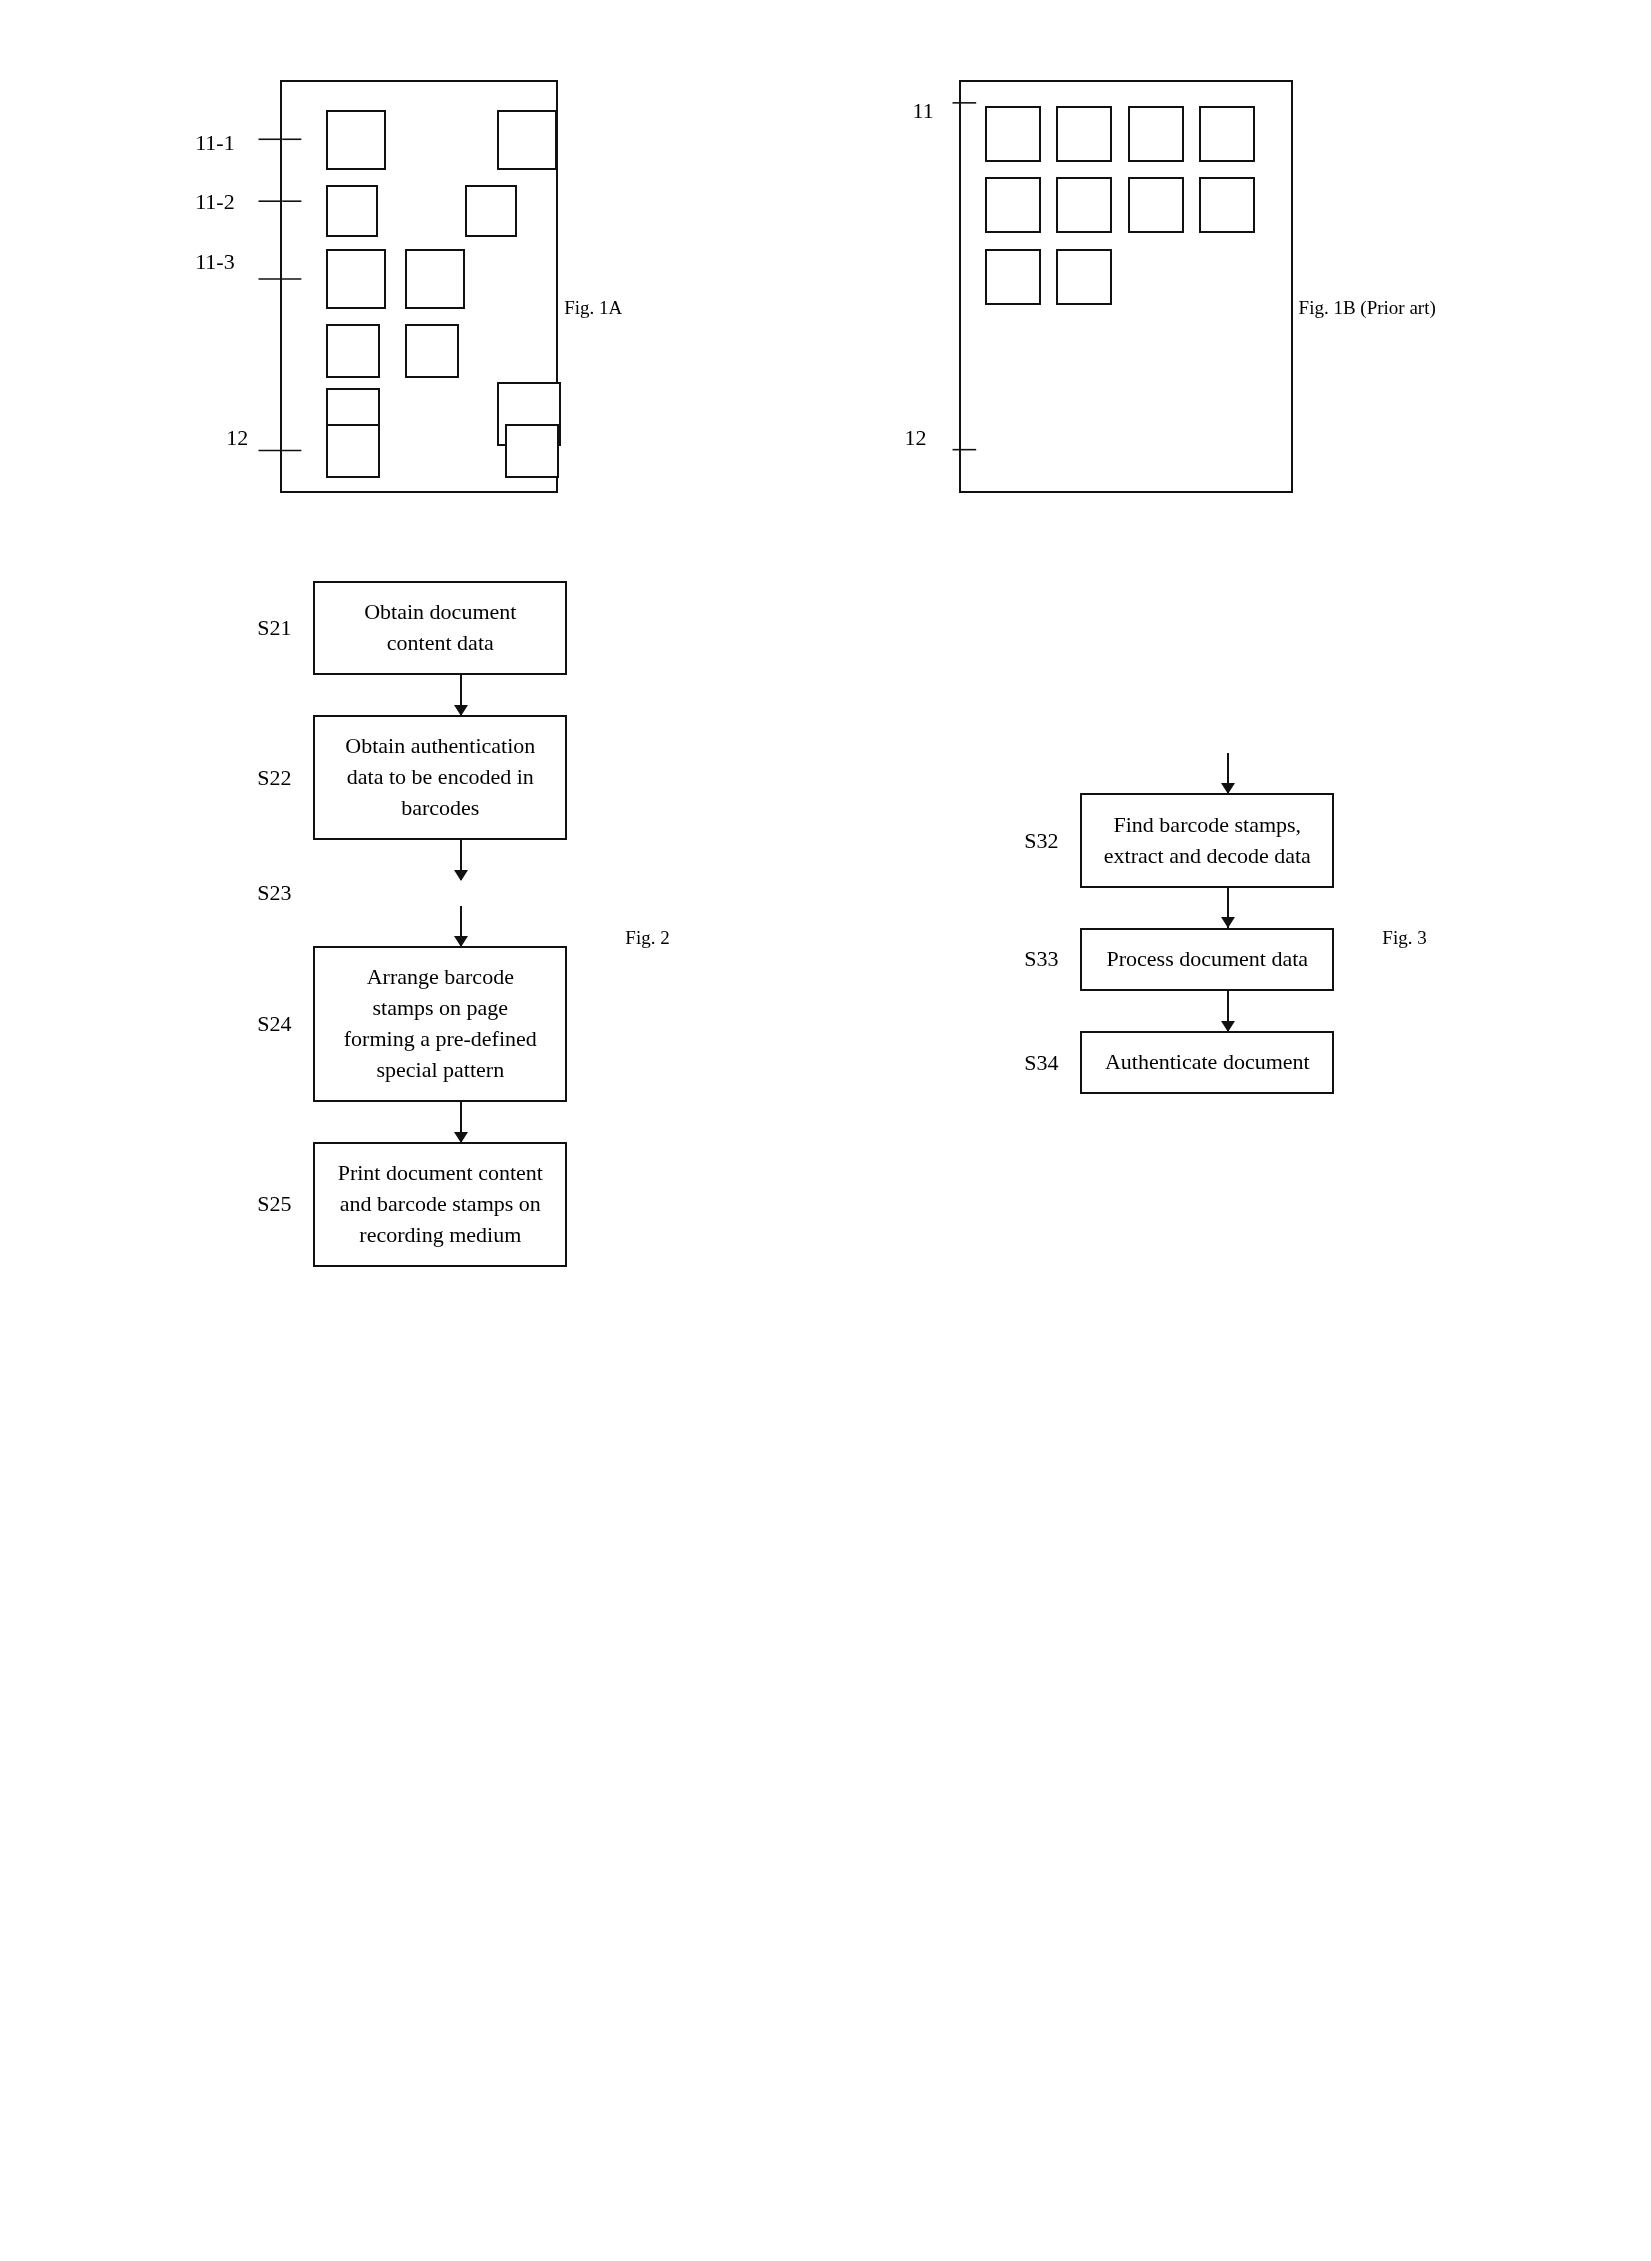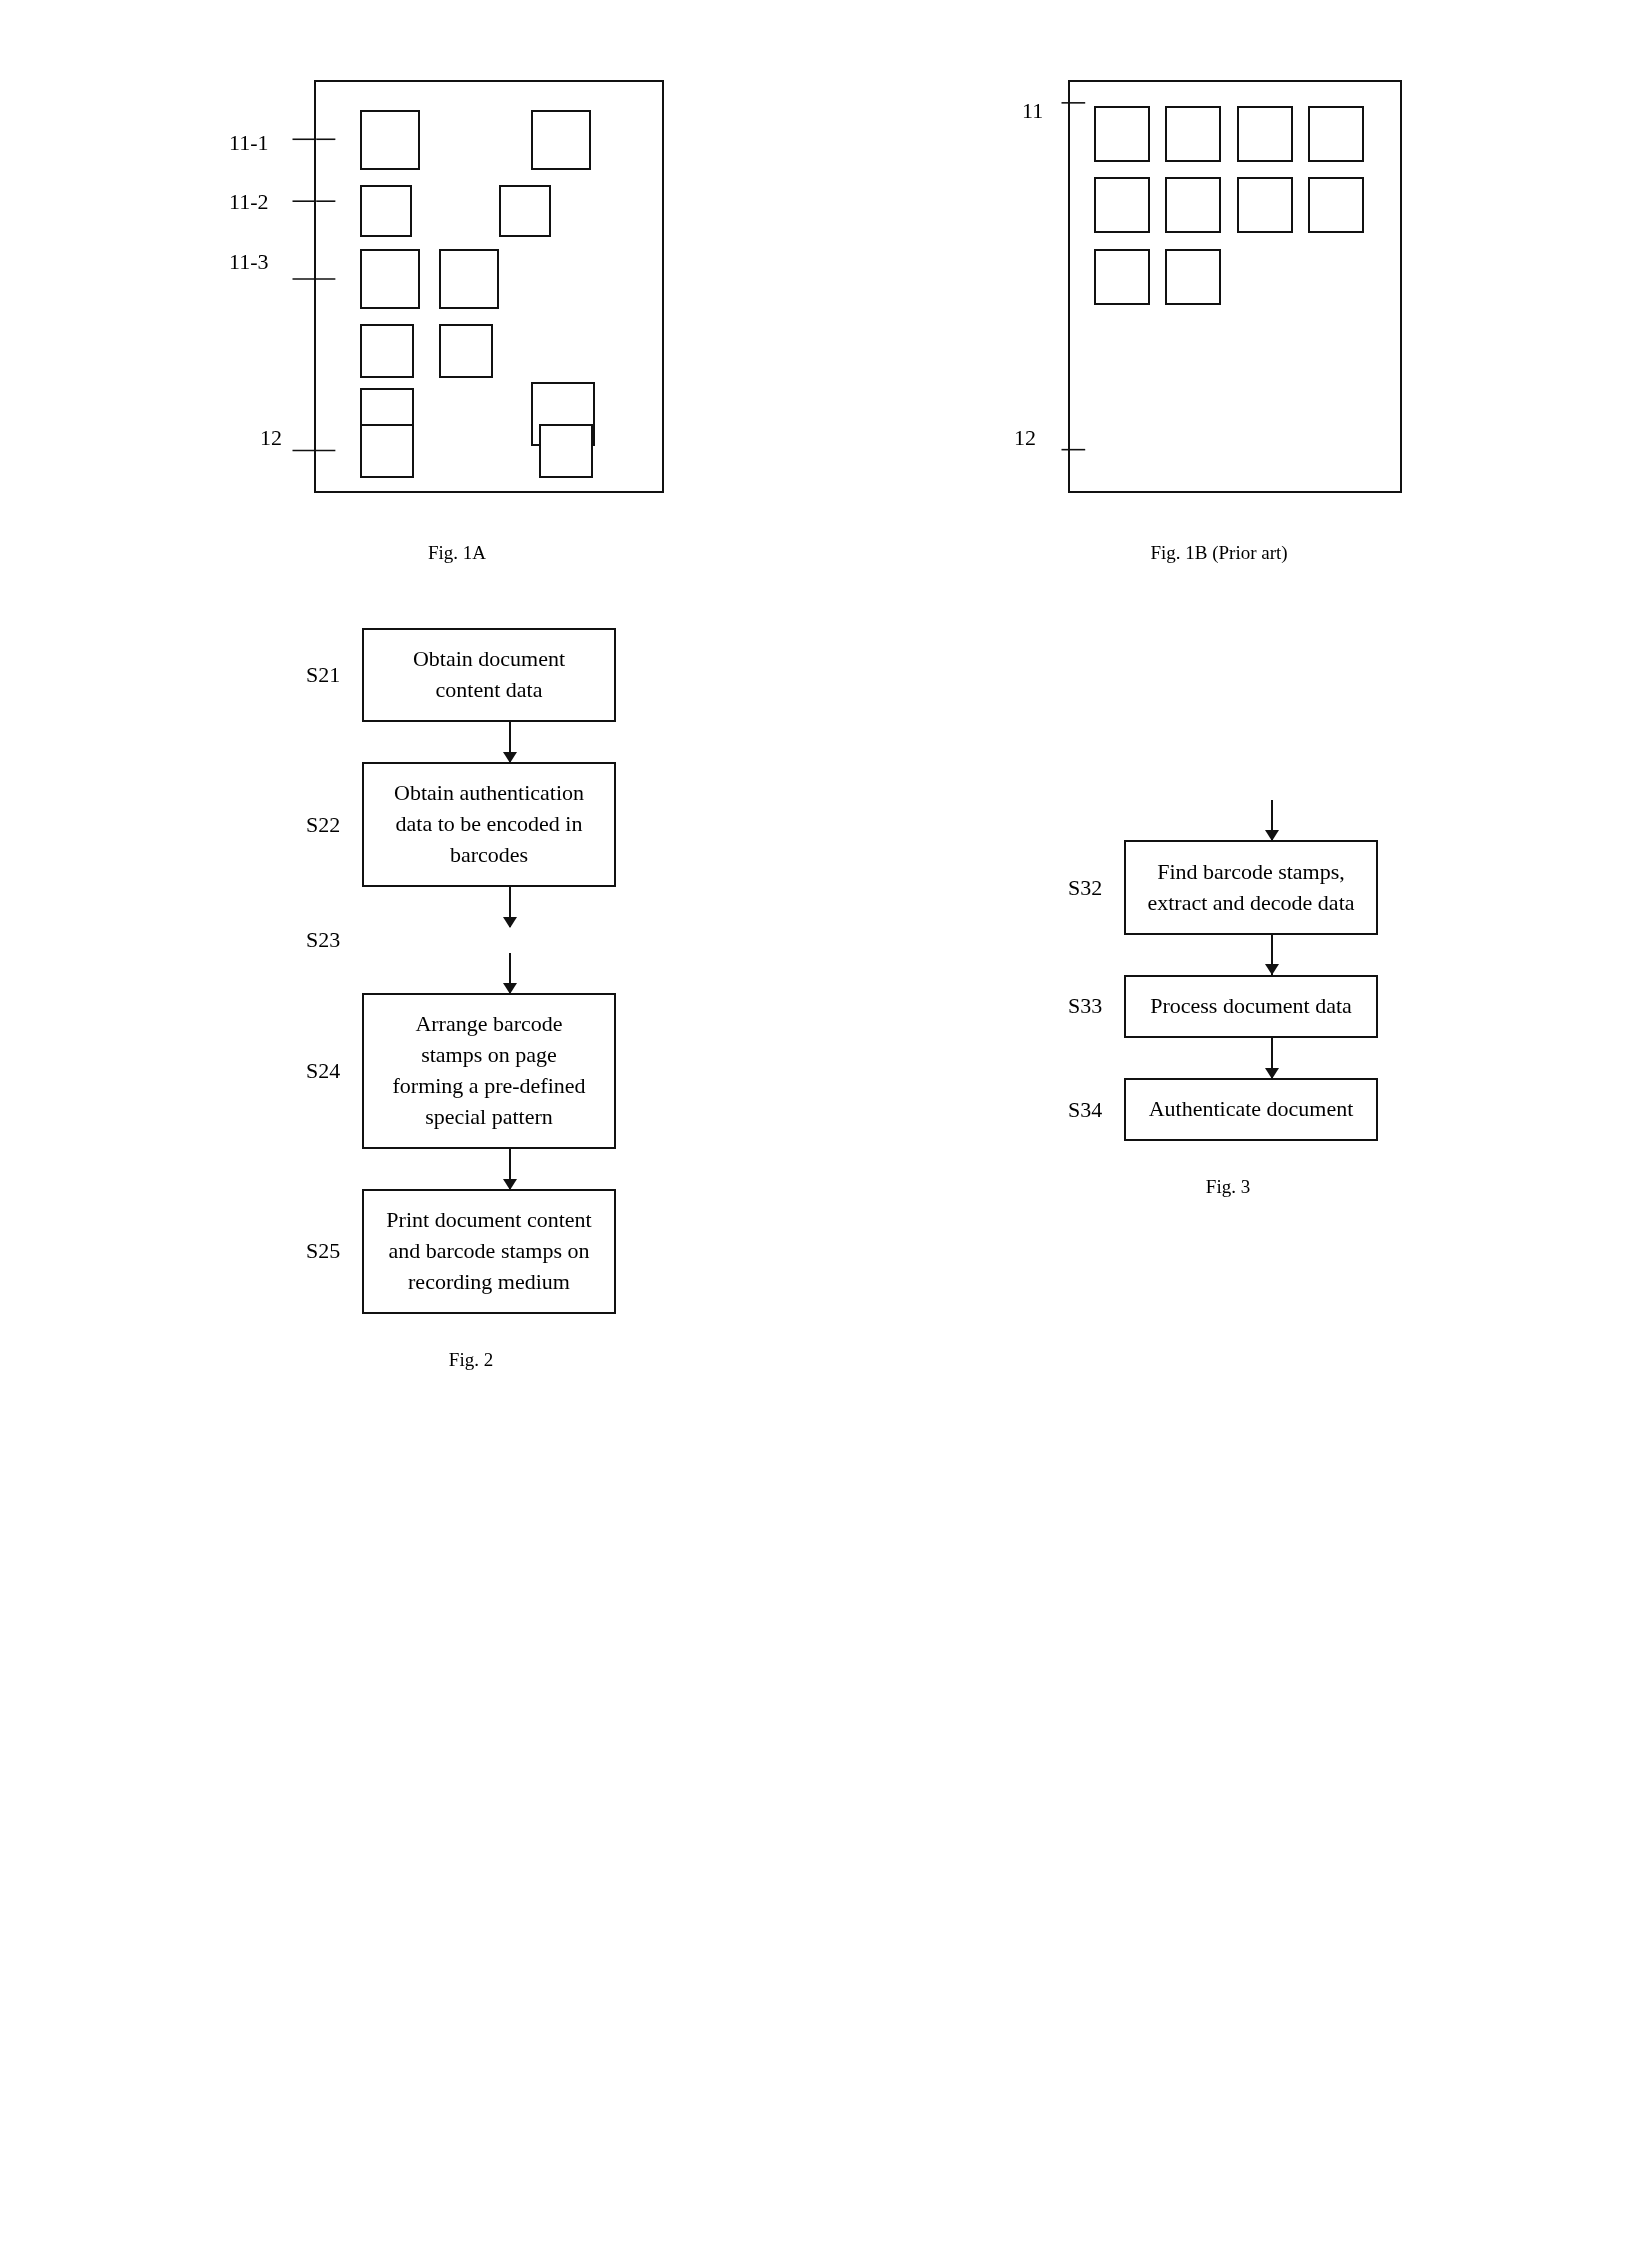--- a/index.html
+++ b/index.html
@@ -25,29 +25,29 @@
       display: flex;
       flex-direction: row;
       justify-content: space-around;
       align-items: flex-start;
       margin-bottom: 64px;
       padding-top: 32px;
     }
 
     .figure-block {
       display: flex;
-      flex-direction: column;
+      flex-direction: row;
       align-items: center;
       gap: 6px;
     }
 
     
     .doc-fig1a {
       position: relative;
-      width: 350px;
+      width: 278px;
       height: 413px;
       border: 2.4px solid #111;
       background: #fff;
       margin-left: 64px;
     }
 
     .doc-fig1a .label-11-1 {
       position: absolute;
       left: -87px;
       top: 48px;

